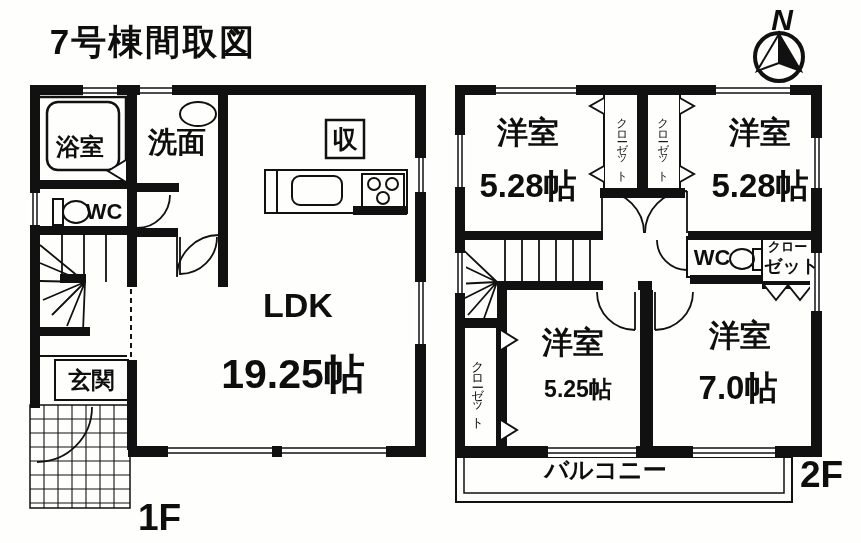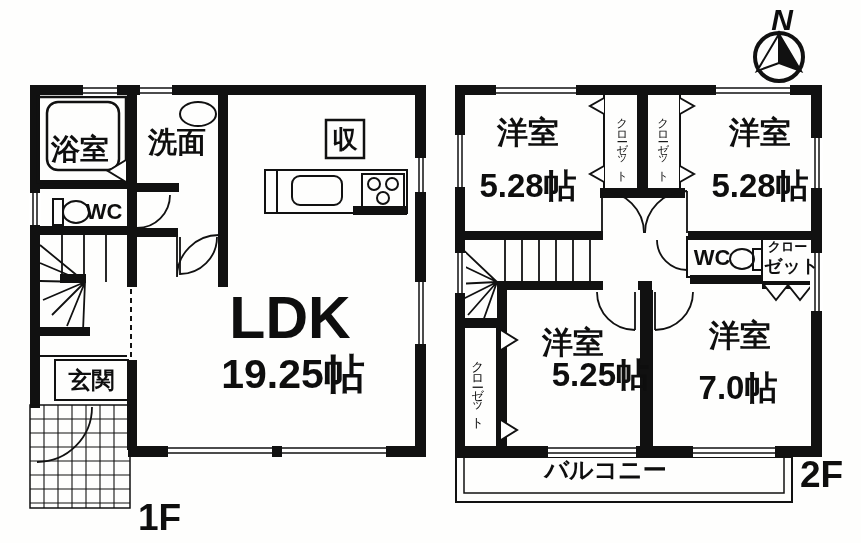--- a/index.html
+++ b/index.html
@@ -196,38 +196,39 @@
     </g>
   </g>
 
   <g>
     <circle cx="779" cy="57" r="24" fill="none" stroke="#111" stroke-width="4"></circle>
     <path d="M779,34 L757,71 L779,63 Z" fill="#fff" stroke="#111" stroke-width="2"></path>
     <path d="M779,34 L801,71 L779,63 Z" fill="#111" stroke="#111" stroke-width="2"></path>
   </g>
 </svg>
 
+<div class="lbl b" style="left:38px;top:24px;width:230px;font-size:35px;letter-spacing:2px;">7号棟間取図</div>
 
 <div class="lbl b" style="left:762px;top:4px;width:40px;font-size:30px;font-style:italic;">N</div>
 
-<div class="lbl b" style="left:40px;top:134px;width:80px;font-size:29px;">浴室</div>
+<div class="lbl b" style="left:40px;top:134px;width:80px;font-size:24px;">浴室</div>
 <div class="lbl b" style="left:136px;top:127px;width:82px;font-size:29px;">洗面</div>
 <div class="lbl b" style="left:84px;top:200px;width:40px;font-size:22px;">WC</div>
 <div class="lbl b" style="left:327px;top:126px;width:36px;font-size:25px;">収</div>
-<div class="lbl b" style="left:200px;top:288px;width:180px;font-size:59px;">LDK</div>
+<div class="lbl b" style="left:208px;top:288px;width:180px;font-size:34px;">LDK</div>
 <div class="lbl b" style="left:173px;top:353px;width:240px;font-size:41px;">19.25帖</div>
 <div class="lbl b" style="left:56px;top:368px;width:71px;font-size:23px;">玄関</div>
 <div class="lbl b" style="left:138px;top:464px;width:60px;font-size:37px;text-align:left;margin-top:35px;">1F</div>
 
 <div class="lbl b" style="left:468px;top:117px;width:120px;font-size:31px;">洋室</div>
 <div class="lbl b" style="left:458px;top:169px;width:140px;font-size:33px;">5.28帖</div>
 <div class="lbl b" style="left:700px;top:117px;width:120px;font-size:31px;">洋室</div>
 <div class="lbl b" style="left:690px;top:169px;width:140px;font-size:33px;">5.28帖</div>
 <div class="lbl b" style="left:513px;top:327px;width:120px;font-size:31px;">洋室</div>
-<div class="lbl b" style="left:507px;top:358px;width:142px;font-size:33px;text-align:right;">5.25帖</div>
+<div class="lbl b" style="left:507px;top:377px;width:142px;font-size:23px;">5.25帖</div>
 <div class="lbl b" style="left:680px;top:320px;width:120px;font-size:31px;">洋室</div>
 <div class="lbl b" style="left:668px;top:371px;width:140px;font-size:33px;">7.0帖</div>
 
 <div class="lbl vtext" style="left:609px;top:97px;width:25px;height:92px;font-size:11.5px;">クローゼット</div>
 <div class="lbl vtext" style="left:650px;top:97px;width:25px;height:92px;font-size:11.5px;">クローゼット</div>
 <div class="lbl vtext" style="left:464px;top:334px;width:27px;height:108px;font-size:12.5px;">クローゼット</div>
 
 <div class="lbl" style="left:764px;top:240px;width:47px;font-size:13px;font-weight:700;">クロー</div>
 <div class="lbl" style="left:764px;top:257px;width:47px;font-size:18px;font-weight:700;">ゼット</div>
 

